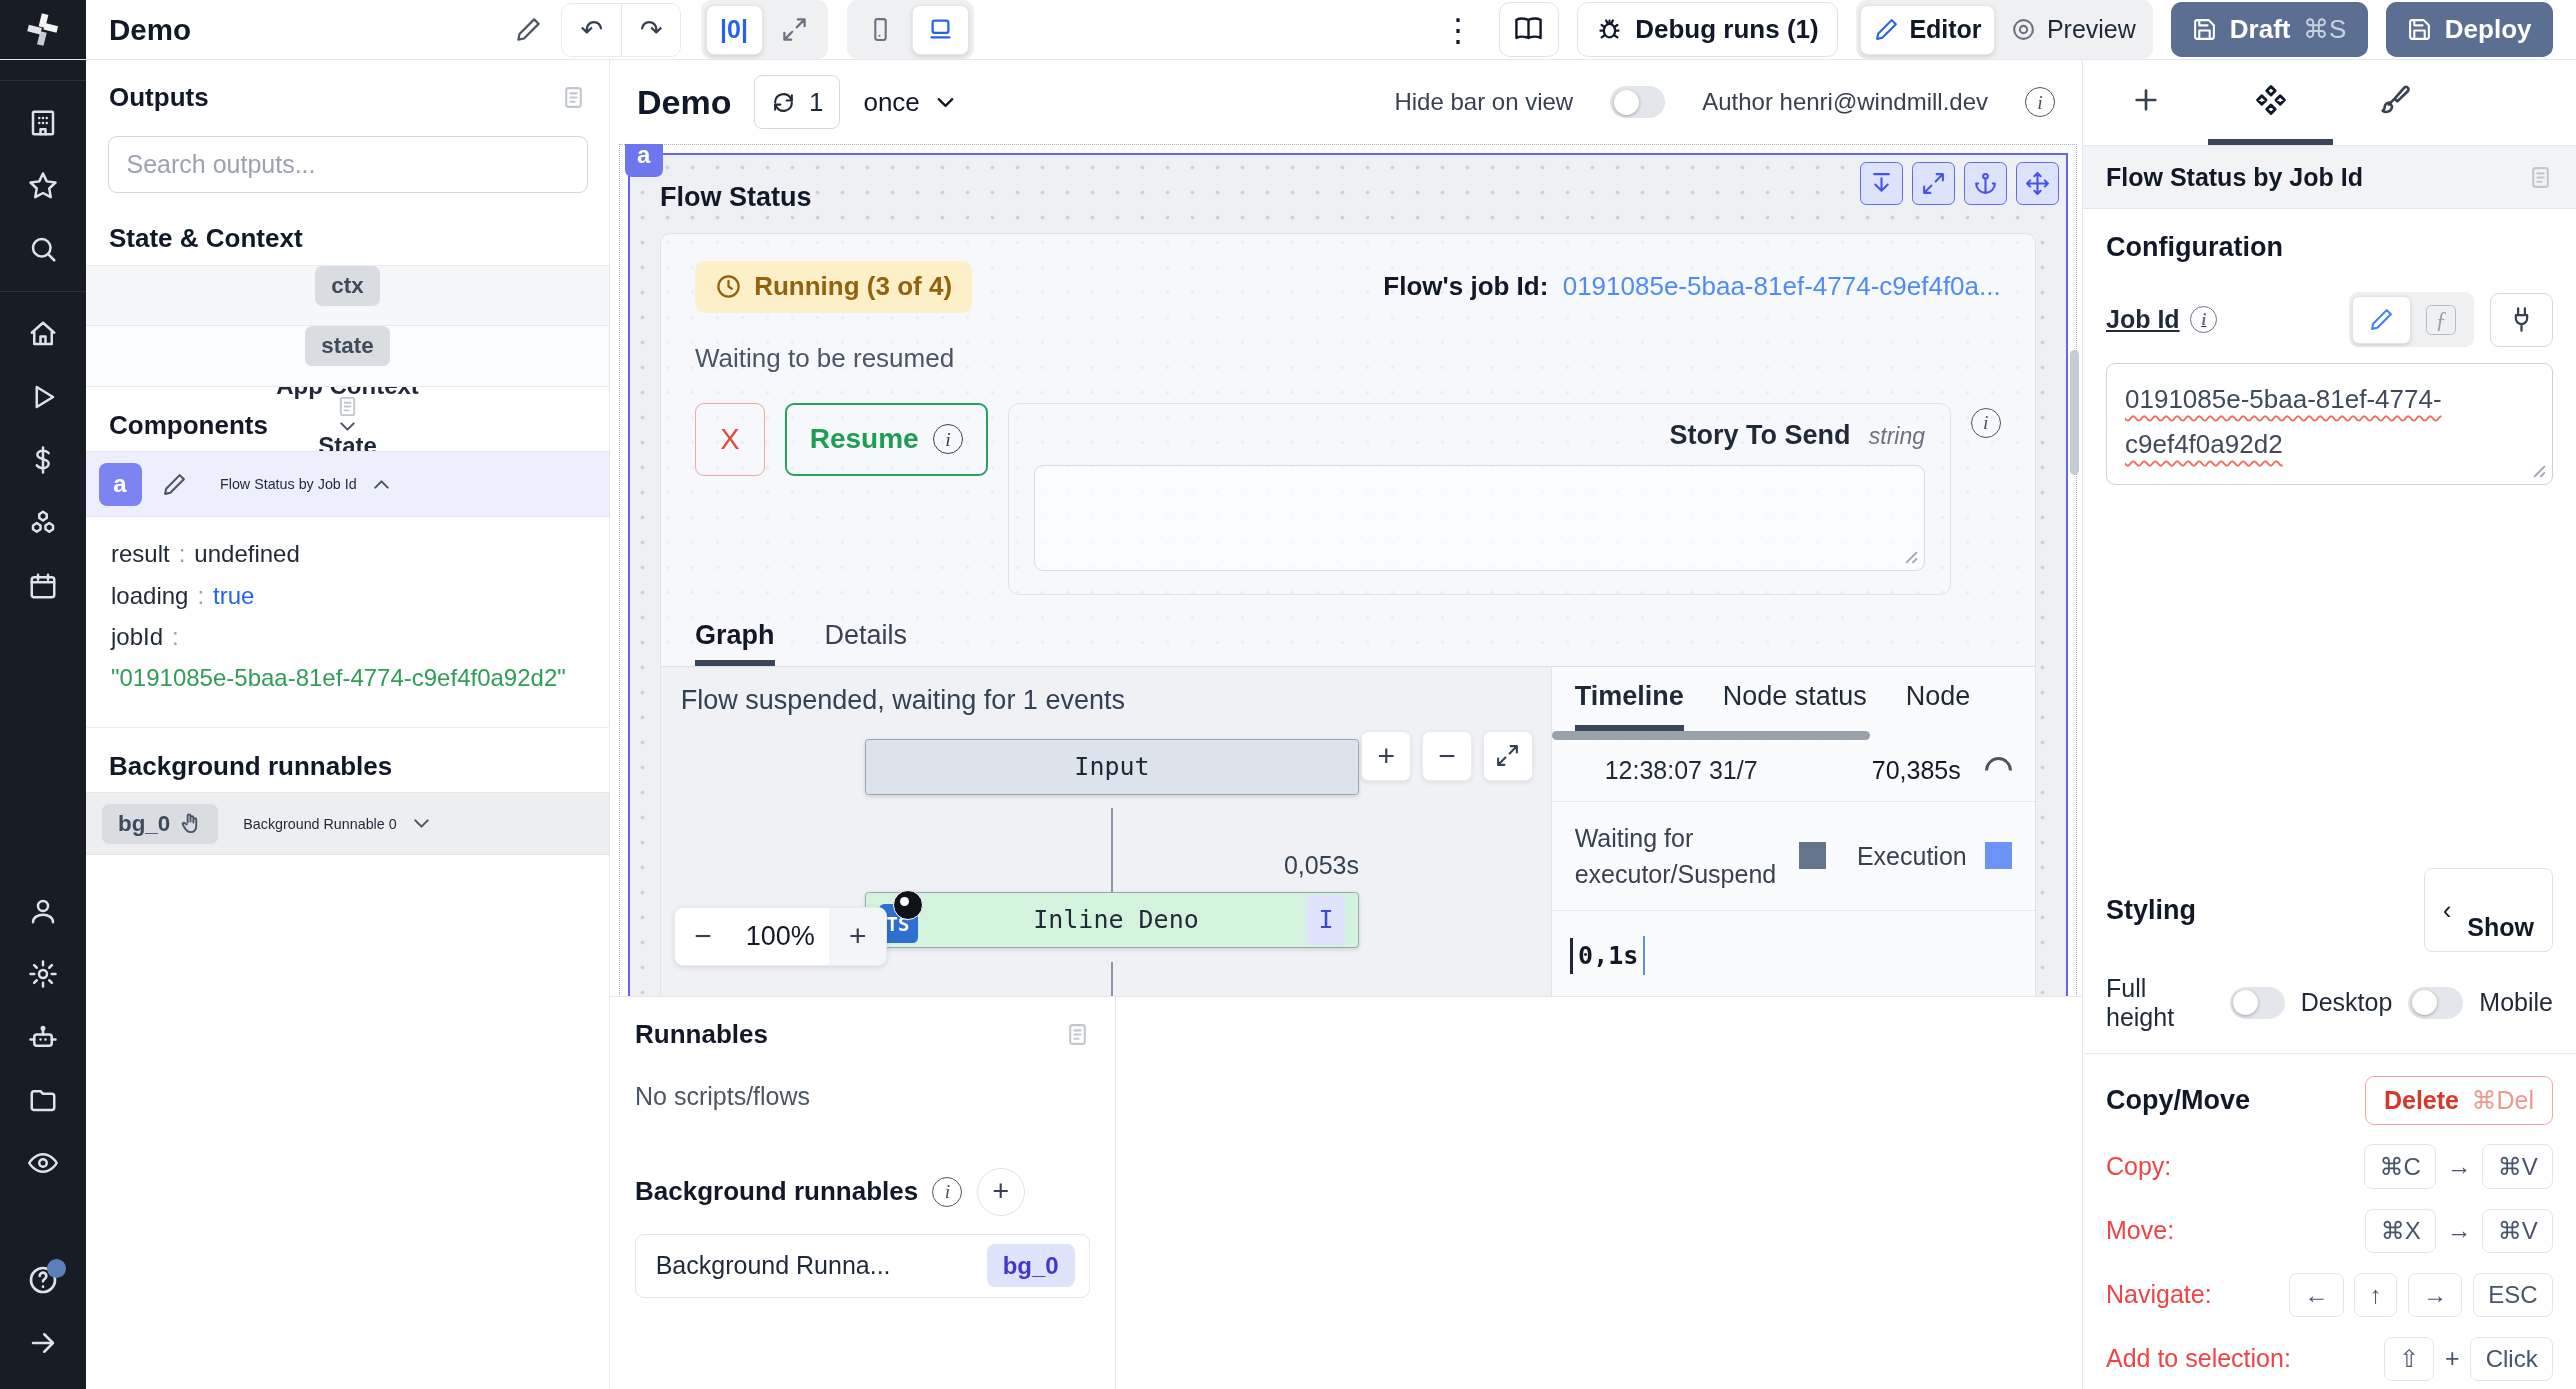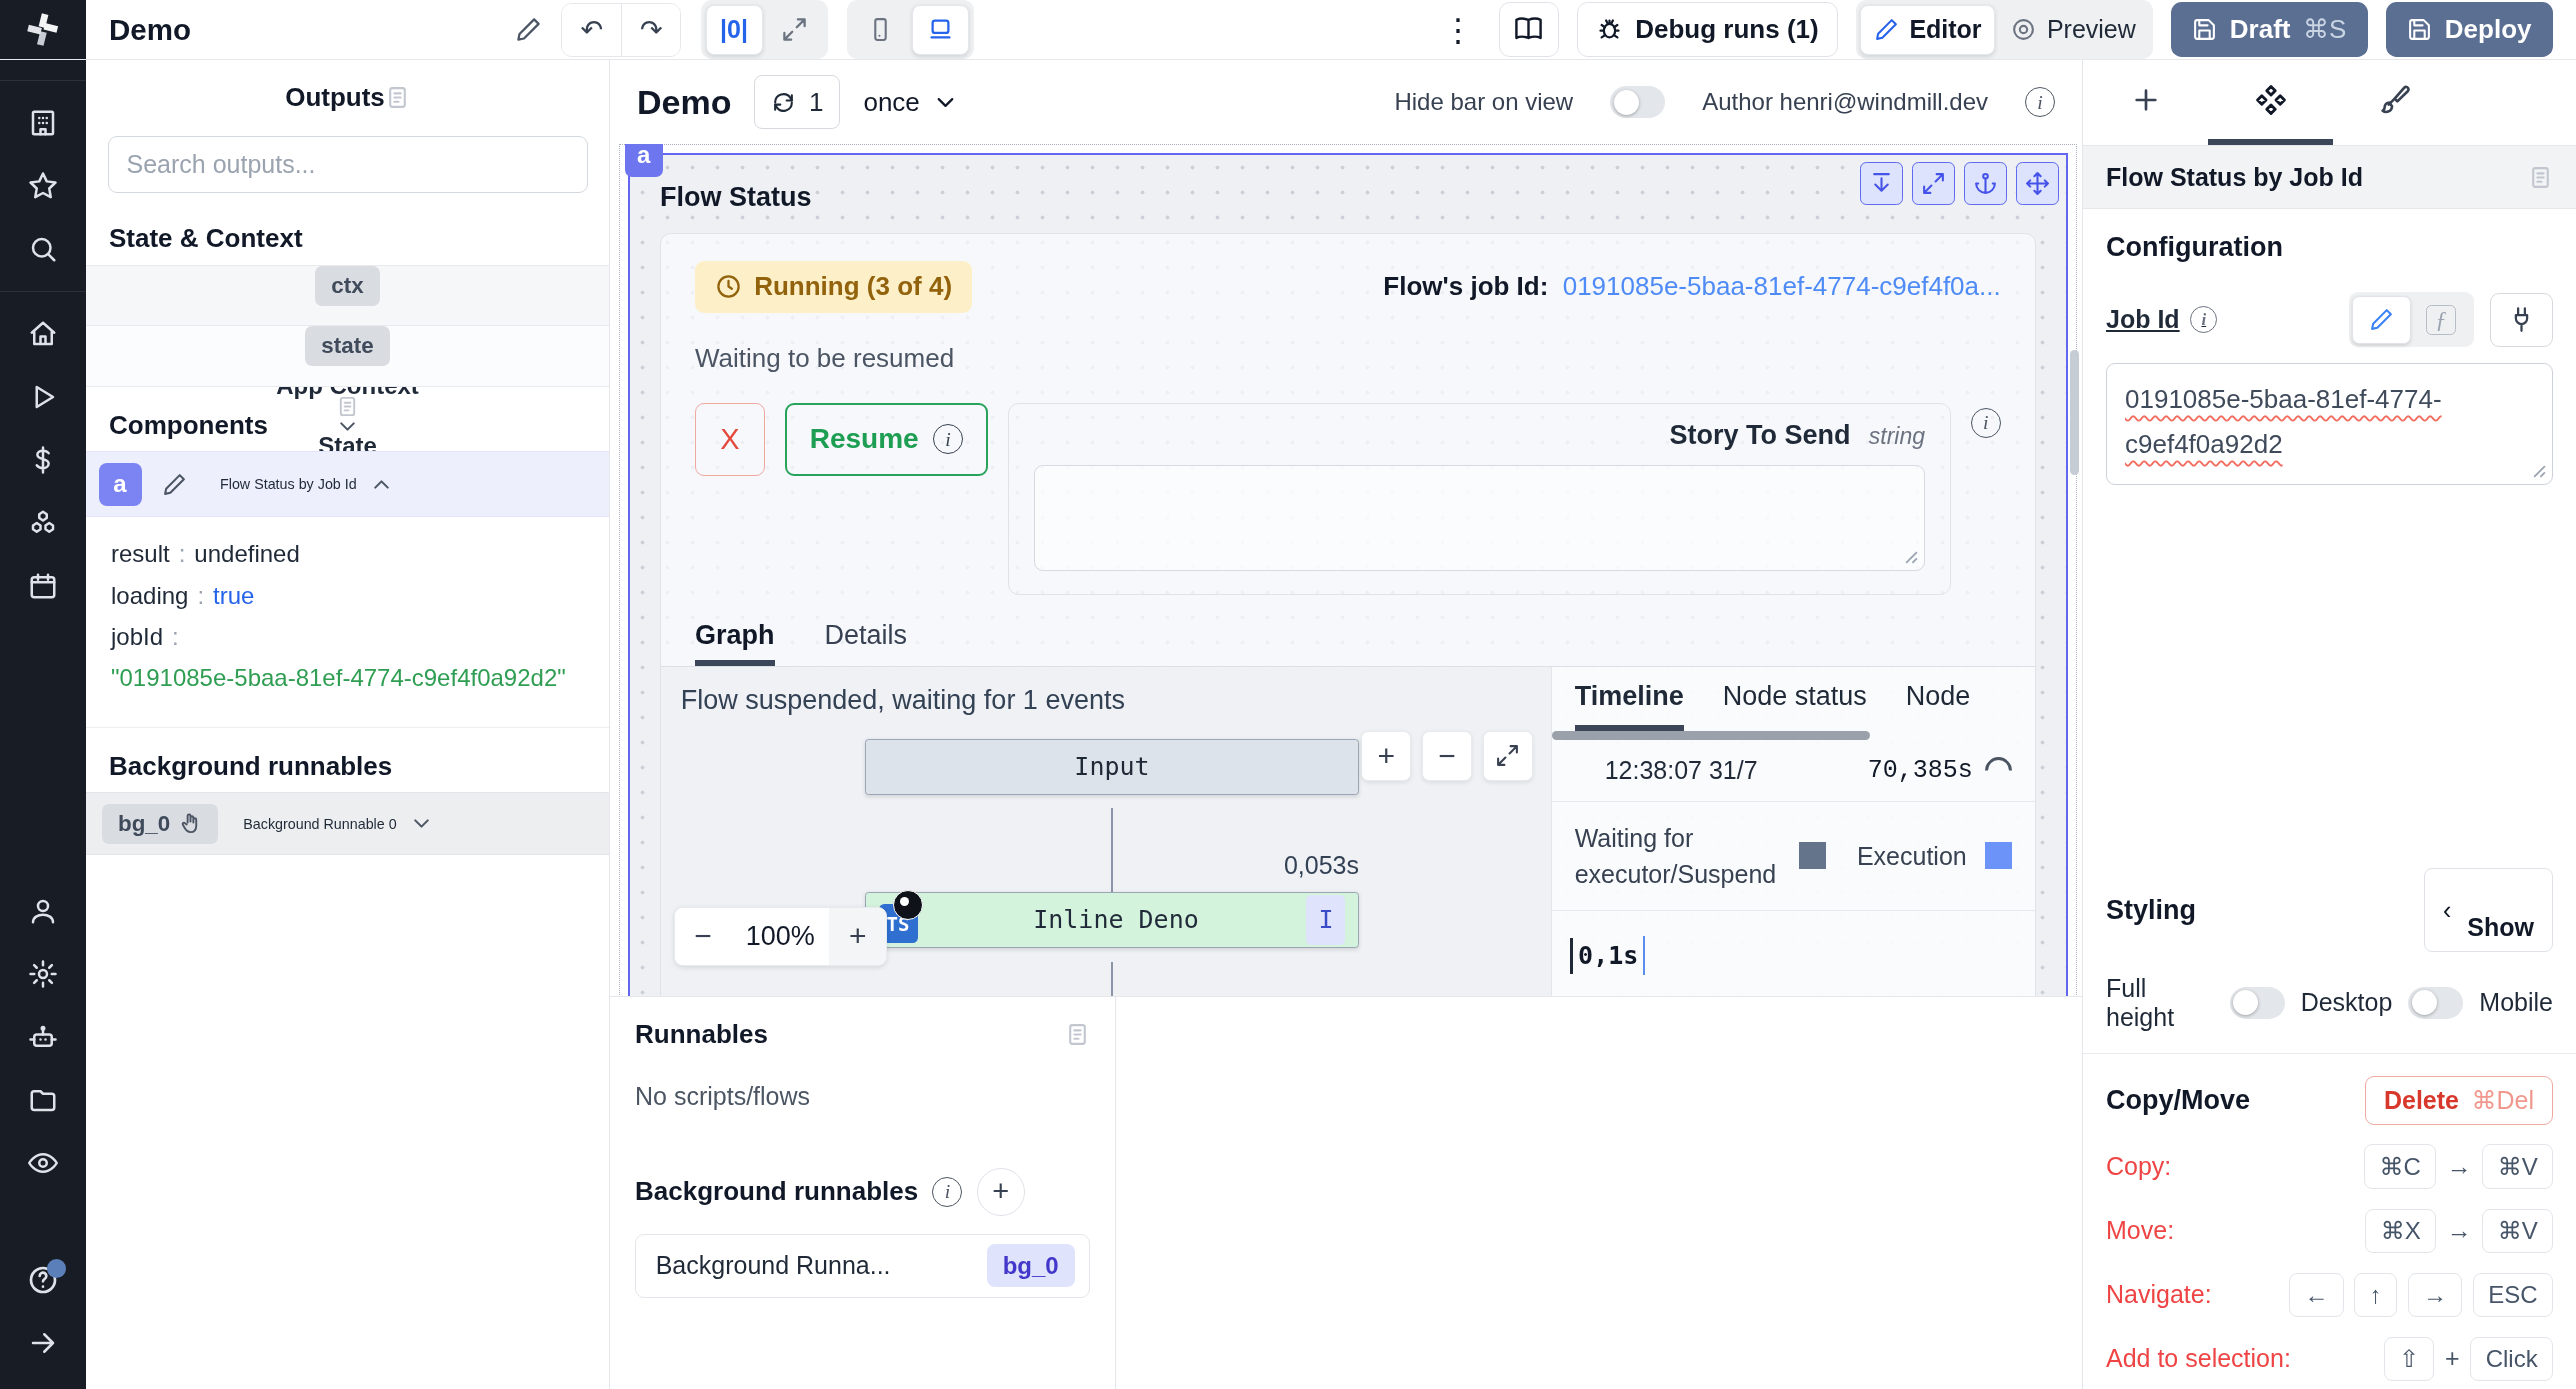--- a/index.html
+++ b/index.html
@@ -33,21 +33,21 @@
 
   
   .rail { width:86px; background:#181c25; display:flex; flex-direction:column; align-items:center; color:#dfe2e8; flex:0 0 auto; padding:9px 0 16px; }
   .rail .divider { width:100%; height:0; border-top:1.8px solid #2c313c; margin:10.7px 0; }
   .rail-btn { width:86px; height:63px; display:flex; align-items:center; justify-content:center; background:none; border:none; color:#dfe2e8; cursor:pointer; position:relative; }
   .rail-spacer { flex:1; }
   .badge-dot { position:absolute; top:10.7px; right:19.7px; width:19.7px; height:19.7px; border-radius:50%; background:#5b7fb9; }
 
   
   .outputs { width:524px; border-right:1.8px solid #e5e7eb; display:flex; flex-direction:column; background:#fff; flex:0 0 auto; overflow:hidden; }
-  .op-head { display:flex; align-items:center; justify-content:center; padding:21.5px 23px 7.2px; }
+  .op-head { display:flex; align-items:center; justify-content:space-between; padding:21.5px 23px 7.2px; }
   .op-title { font-size:26px; font-weight:bold; color:#111827; }
   .doc-ic { color:#c2c7cf; }
   .op-search { margin:16px 21.5px 7.2px; height:57px; border:1.8px solid #d3d8de; border-radius:9px; font-size:25px; padding:0 18px; color:#374151; width:calc(100% - 43px); outline:none; }
   .op-search::placeholder { color:#9aa3af; }
   .op-sec { font-size:26px; font-weight:bold; color:#111827; padding:23px 23px 10.7px; }
   .op-row { display:flex; align-items:center; gap:14.3px; padding:0 16px; height:61px; border-top:1.8px solid #e8eaed; border-bottom:1.8px solid #e8eaed; background:#f6f7f9; cursor:pointer;flex-direction:column; }
   .op-row + .op-row { border-top:none; background:#fbfcfd; }
   .pill { background:#d9dce1; color:#3f4a5a; font-size:22.4px; font-weight:bold; border-radius:7.2px; padding:7.2px 16px; display:flex; align-items:center; gap:9px; }
   .op-row .grow { flex:1; }
   .op-row .row-label { font-size:24px; font-weight:bold; color:#1f2937; }
@@ -126,21 +126,21 @@
 
   
   .tl { width:483px; background:rgba(250,251,253,.8); display:flex; flex-direction:column; flex:0 0 auto; overflow:hidden; }
   .tl-tabs { display:flex; gap:39px; padding:14.3px 23px 0; white-space:nowrap; overflow:hidden; }
   .tl-tab { font-size:27px; color:#1f2937; padding-bottom:12.5px; border-bottom:6.3px solid transparent; cursor:pointer; flex:0 0 auto; }
   .tl-tab.active { font-weight:bold; border-bottom-color:#3b4658; }
   .tl-hscroll { height:9px; position:relative; background:transparent; }
   .tl-hscroll .thumb { position:absolute; left:0; top:0; height:9px; width:66%; background:#9aa1ab; border-radius:4.5px; }
   .tl-row1 { display:flex; align-items:center; justify-content:space-between; padding:16px 23px; border-bottom:1.8px solid #e6e8ec; }
   .tl-time { font-size:25px; color:#1f2937; padding-left:30px; }
-  .tl-dur { font-size:25px; font-family:Liberation Mono, monospace; color:#111827; display:flex; align-items:center; gap:12px; }
+  .tl-dur { font-size:25px; font-family:Liberation Sans, sans-serif; color:#111827; display:flex; align-items:center; gap:24px; }
   .spinner { width:27px; height:27px; border-radius:50%; border:3.6px solid #4b5563; border-bottom-color:transparent; border-left-color:transparent; transform:rotate(-45deg); }
   .tl-row2 { display:flex; align-items:center; gap:18px; padding:18px 23px; border-bottom:1.8px solid #e6e8ec; }
   .tl-legend-text { font-size:25px; color:#374151; line-height:1.45; }
   .sq { width:27px; height:27px; flex:0 0 auto; }
   .tl-row3 { height:106px; border-bottom:1.8px solid #e6e8ec; position:relative; }
   .marker { position:absolute; left:18px; top:27px; font-family:"DejaVu Sans Mono", monospace; font-weight:bold; font-size:25px; color:#111827; border-left:3.6px solid #1f2937; padding-left:5.4px; line-height:36px; }
   .tick { position:absolute; width:2.7px; height:39px; background:#5b8def; top:25px; }
 
   .canvas-vscroll { position:absolute; right:2.7px; top:206px; width:9px; height:125px; border-radius:4.5px; background:#c6ccd4; }
 

